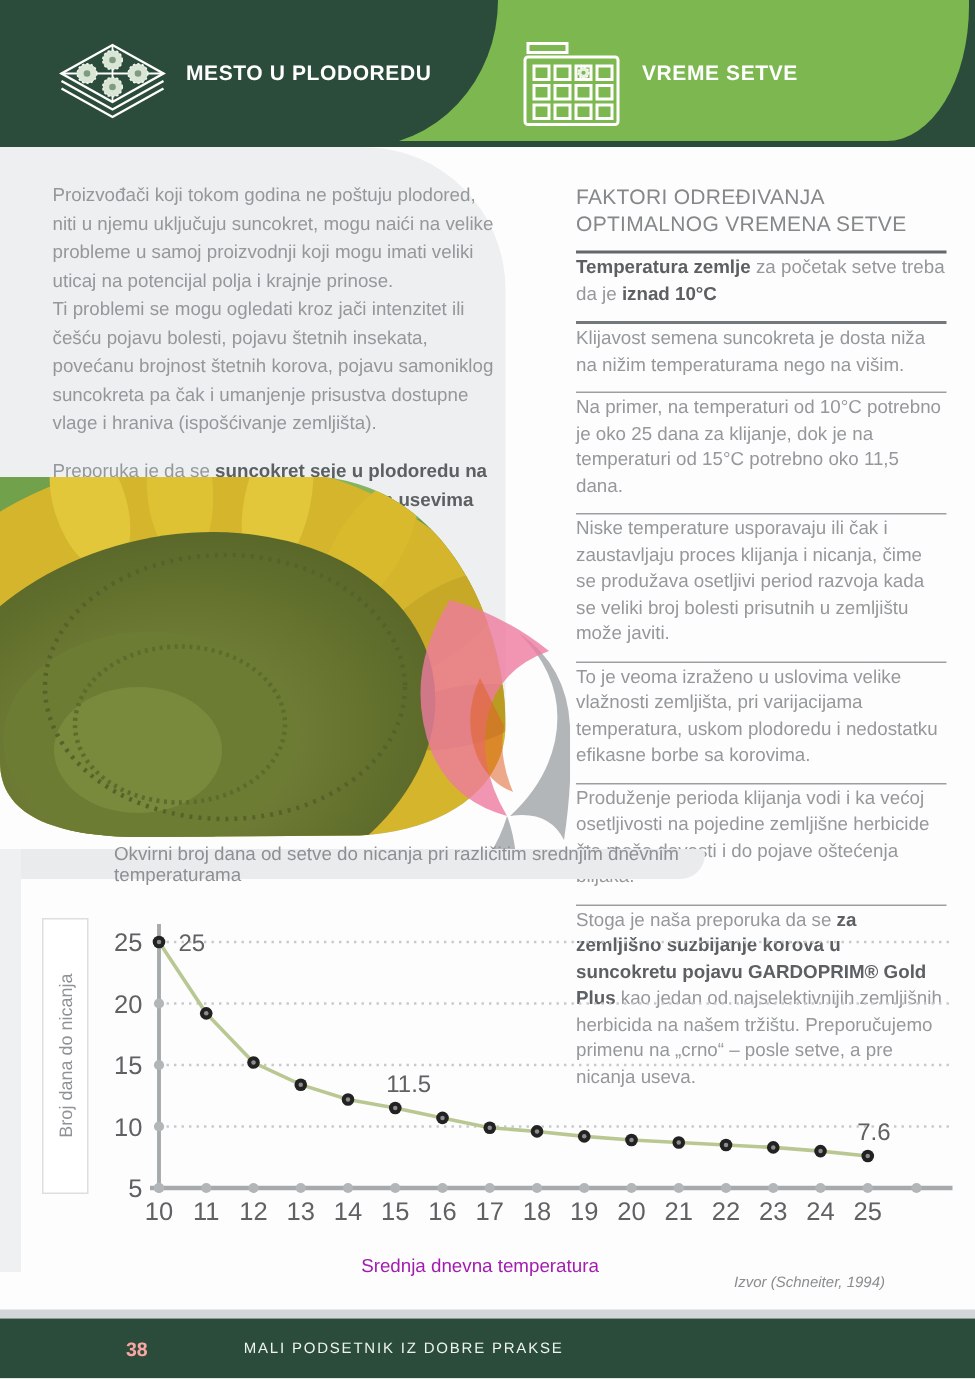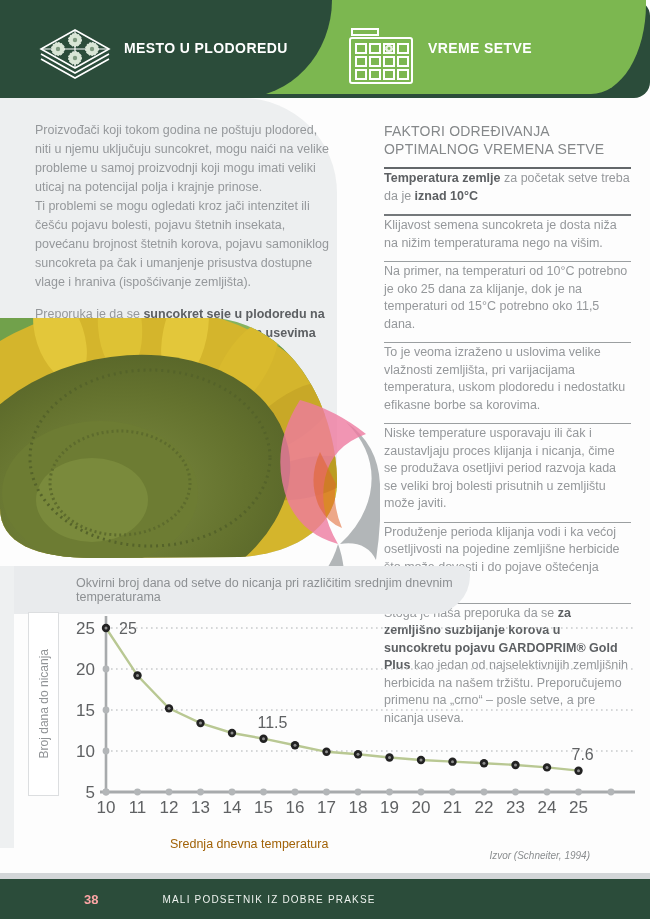--- a/index.html
+++ b/index.html
@@ -1,20 +1,20 @@
 <!DOCTYPE html>
 <html><head>
 <meta charset="utf-8">
 <style>
   html,body{margin:0;padding:0;background:#fff;}
   .page{position:relative;width:650px;height:919px;background:#fdfdfd;overflow:hidden;
         font-family:"Liberation Sans",sans-serif;}
 
   
-  .hdr{position:absolute;left:0;top:0;width:650px;height:98px;background:#2b4c3a;border-radius:16px;}
+  .hdr{position:absolute;left:0;top:0;width:650px;height:98px;background:#2b4c3a;}
   .hdr-light{position:absolute;left:0;top:0;width:646px;height:94px;background:#7cb750;
              border-bottom-right-radius:55px 90px;}
   .hdr-dark{position:absolute;left:0;top:0;width:332px;height:98px;background:#2b4c3a;
             border-bottom-right-radius:92px 98px;}
   .hdr-title{position:absolute;top:0;height:96px;display:flex;align-items:center;
              color:#fff;font-size:14px;font-weight:bold;letter-spacing:.4px;}
   .hdr-title.left{left:124px;}
   .hdr-title.right{left:428px;}
   .hdr-icon{position:absolute;}
 
@@ -34,34 +34,34 @@
   .rc-item{font-size:12.5px;line-height:17.5px;color:#95989b;padding:1px 0 9px 0;
            border-bottom:1px solid #9b9fa1;}
   .rc-item.strong-sep{border-bottom:2px solid #74787b;}
   .rc-item.last{border-bottom:none;}
 
   
   .flower{position:absolute;left:0;top:318px;width:337px;height:240px;}
   .watermark{position:absolute;left:268px;top:392px;width:112px;height:178px;}
 
   
-  .band{position:absolute;left:0;top:566px;width:470px;height:48px;background:#e9ebed;
+  .band{position:absolute;left:0;top:566px;width:470px;height:20px;background:#e9ebed;
         border-radius:0 8px 38px 0;display:flex;align-items:center;}
   .band span{padding-left:76px;font-size:12.5px;color:#8d9093;}
   .left-strip{position:absolute;left:0;top:566px;width:14px;height:282px;background:#eef0f1;}
   .ylabel-box{position:absolute;left:28px;top:612px;width:29px;height:182px;background:#fff;
               border:1px solid #dcdee0;display:flex;align-items:center;justify-content:center;}
   .ylabel-box span{writing-mode:vertical-rl;transform:rotate(180deg);font-size:12px;color:#909396;
                    white-space:nowrap;}
   .chart-wrap{position:absolute;left:55px;top:608px;width:585px;height:212px;}
   .chart-wrap svg{display:block;}
   .chart-wrap text.tick{font-family:"Liberation Sans",sans-serif;font-size:17px;fill:#5f6163;}
   .chart-wrap text.ann{font-family:"Liberation Sans",sans-serif;font-size:16px;fill:#5f6163;}
-  .xlabel{position:absolute;left:170px;top:837px;width:300px;text-align:left;font-size:12.5px;
-          color:#a16207;}
+  .xlabel{position:absolute;left:170px;top:837px;width:300px;text-align:center;font-size:12.5px;
+          color:#a21caf;}
   .source{position:absolute;right:60px;top:850px;font-size:10px;font-style:italic;color:#8a8d8f;}
 
   
   .footer-strip{position:absolute;left:0;top:873px;width:650px;height:6px;background:#d3d6d8;}
   .footer{position:absolute;left:0;top:879px;width:650px;height:40px;background:#2b4c3a;
           display:flex;align-items:center;}
   .footer .pn{margin-left:84px;color:#fca5a5;font-size:13px;font-weight:bold;}
   .footer .ft{margin-left:64px;color:#eef3ef;font-size:10px;letter-spacing:1.2px;}
 </style>
 </head>
@@ -127,22 +127,22 @@
     <p>Proizvođači koji tokom godina ne poštuju plodored, niti u njemu uključuju suncokret, mogu naići na velike probleme u samoj proizvodnji koji mogu imati veliki uticaj na potencijal polja i krajnje prinose.</p>
     <p>Ti problemi se mogu ogledati kroz jači intenzitet ili češću pojavu bolesti, pojavu štetnih insekata, povećanu brojnost štetnih korova, pojavu samoniklog suncokreta pa čak i umanjenje prisustva dostupne vlage i hraniva (ispošćivanje zemljišta).</p>
     <p class="gap rich"><span>Preporuka je da se </span><b>suncokret seje u plodoredu na 4 do 5 godina u kombinaciji sa drugim usevima</b><span> poput mahunarki, pšenice, ječma ili kukuruza.</span></p>
   </div>
 
   <div class="right-col">
     <div class="rc-heading">FAKTORI ODREĐIVANJA OPTIMALNOG VREMENA SETVE</div>
     <div class="rc-item strong-sep rich"><b>Temperatura zemlje</b><span> za početak setve treba da je </span><b>iznad 10°C</b></div>
     <div class="rc-item rich"><span>Klijavost semena suncokreta je dosta niža na nižim temperaturama nego na višim.</span></div>
     <div class="rc-item rich"><span>Na primer, na temperaturi od 10°C potrebno je oko 25 dana za klijanje, dok je na temperaturi od 15°C potrebno oko 11,5 dana.</span></div>
+    <div class="rc-item rich"><span>Niske temperature usporavaju ili čak i zaustavljaju proces klijanja i nicanja, čime se produžava osetljivi period razvoja kada se veliki broj bolesti prisutnih u zemljištu može javiti.</span></div>
     <div class="rc-item rich"><span>To je veoma izraženo u uslovima velike vlažnosti zemljišta, pri varijacijama temperatura, uskom plodoredu i nedostatku efikasne borbe sa korovima.</span></div>
-    <div class="rc-item rich"><span>Niske temperature usporavaju ili čak i zaustavljaju proces klijanja i nicanja, čime se produžava osetljivi period razvoja kada se veliki broj bolesti prisutnih u zemljištu može javiti.</span></div>
     <div class="rc-item rich"><span>Produženje perioda klijanja vodi i ka većoj osetljivosti na pojedine zemljišne herbicide što može dovesti i do pojave oštećenja biljaka.</span></div>
     <div class="rc-item last rich"><span>Stoga je naša preporuka da se </span><b>za zemljišno suzbijanje korova u suncokretu pojavu GARDOPRIM® Gold Plus</b><span> kao jedan od najselektivnijih zemljišnih herbicida na našem tržištu. Preporučujemo primenu na „crno“ – posle setve, a pre nicanja useva.</span></div>
   </div>
 
   <svg class="flower" viewBox="0 0 337 240">
     <defs>
       <clipPath id="flowerClip">
         <path d="M0,0 H215 C300,8 337,100 337,165 C337,208 296,236 240,239 L95,240 C35,240 0,225 0,190 Z"></path>
       </clipPath>
       <radialGradient id="headGrad" cx="0.45" cy="0.55" r="0.75">

